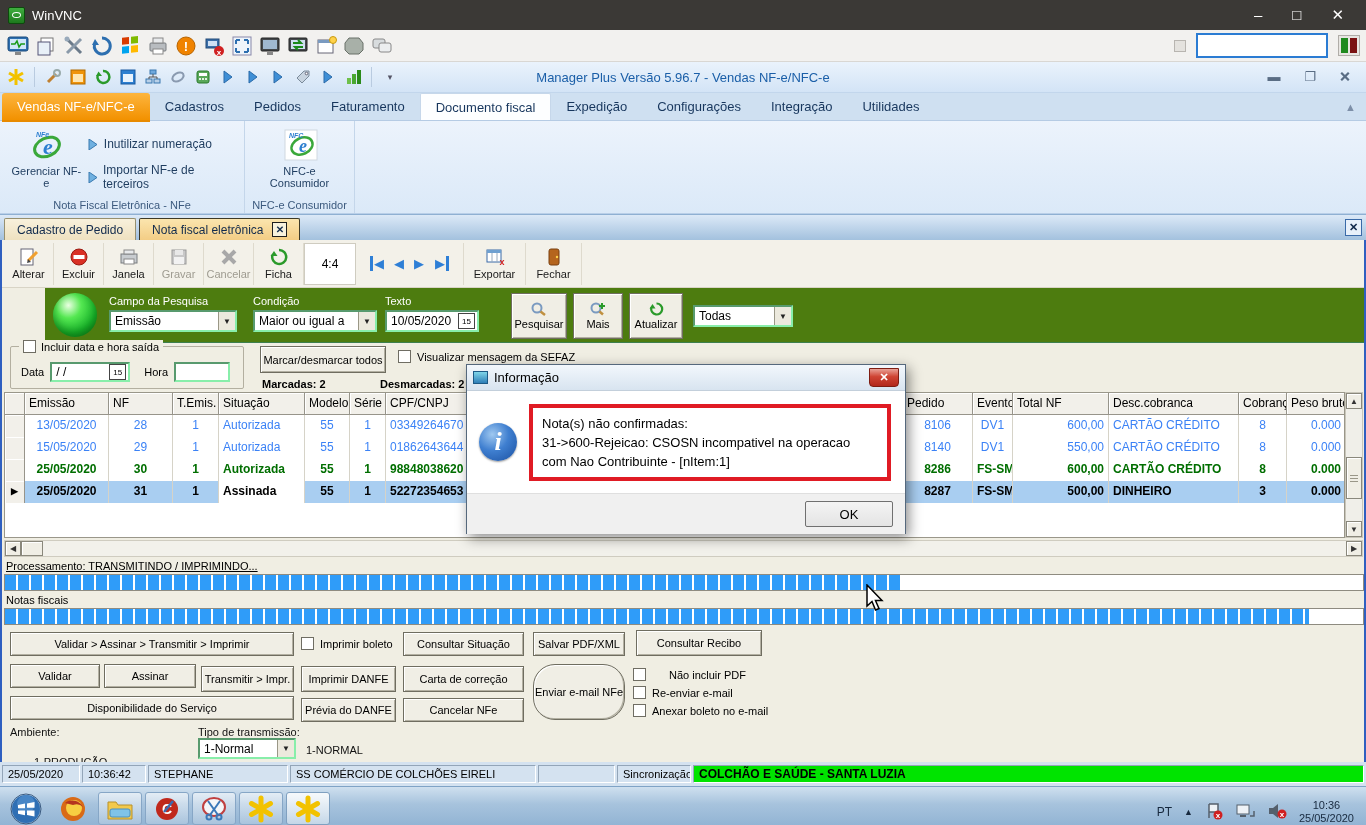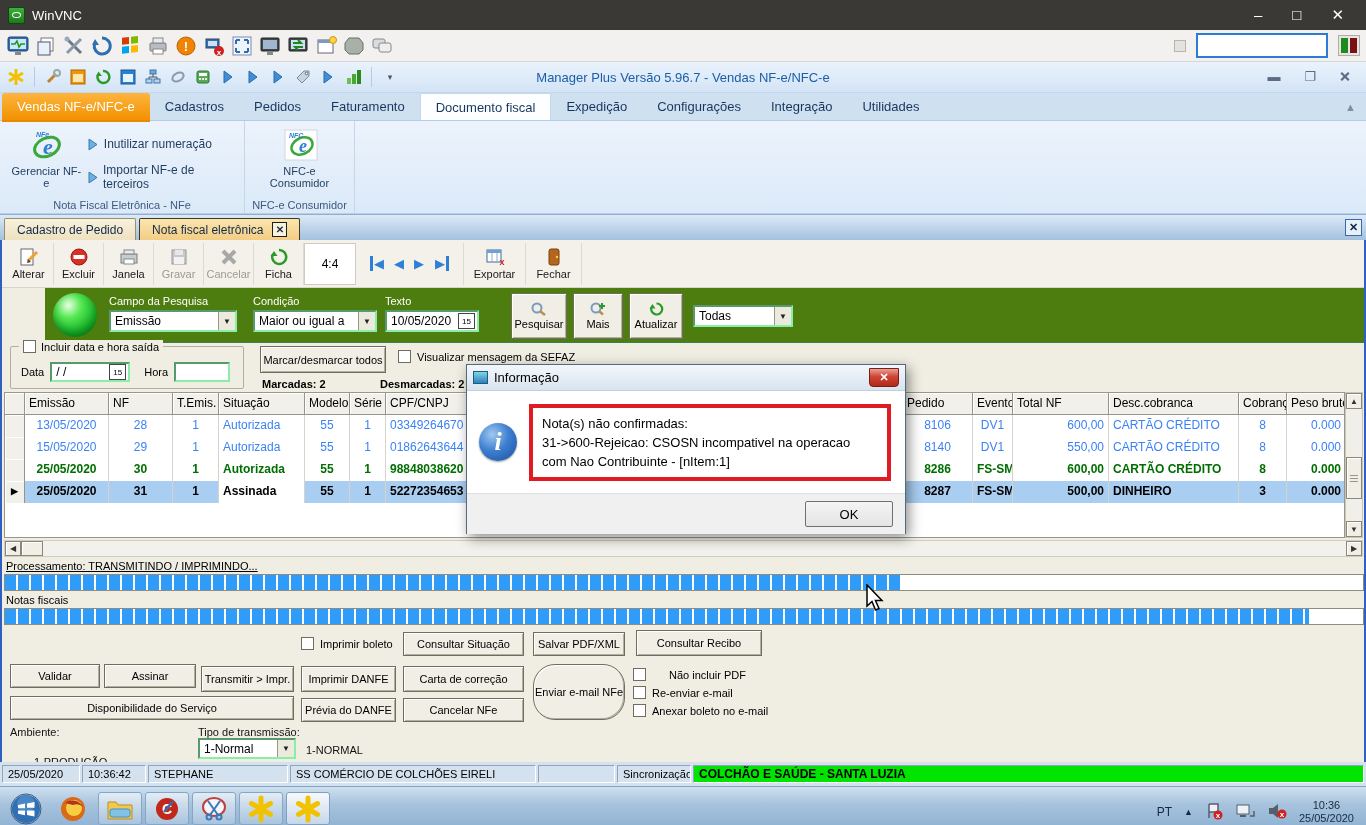--- a/index.html
+++ b/index.html
@@ -700,20 +700,23 @@
 
   <span class="plabel" style="top:320px;text-decoration:underline;">Processamento: TRANSMITINDO / IMPRIMINDO...</span>
   <div class="pbar" style="top:334px;">
       <div class="pfill" style="width: 66%;"></div>
     </div>
   <span class="plabel" style="top:354px;">Notas fiscais</span>
   <div class="pbar" style="top:368px;">
       <div class="pfill" style="width: 96%;"></div>
     </div>
 
+  <div class="btn95 abs" style="left:8px; top:392px; width:284px; height:24px;">
+      <span>Validar &gt; Assinar &gt; Transmitir &gt; Imprimir</span>
+    </div>
   <div class="abs cbrow" style="left:299px; top:397px;">
       <span class="cb"></span>
       <span class="cblabel">Imprimir boleto</span>
     </div>
   <div class="btn95 abs" style="left:401px; top:392px; width:121px; height:24px;">
       <span>Consultar Situação</span>
     </div>
   <div class="btn95 abs" style="left:531px; top:392px; width:92px; height:24px;">
       <span>Salvar PDF/XML</span>
     </div>

